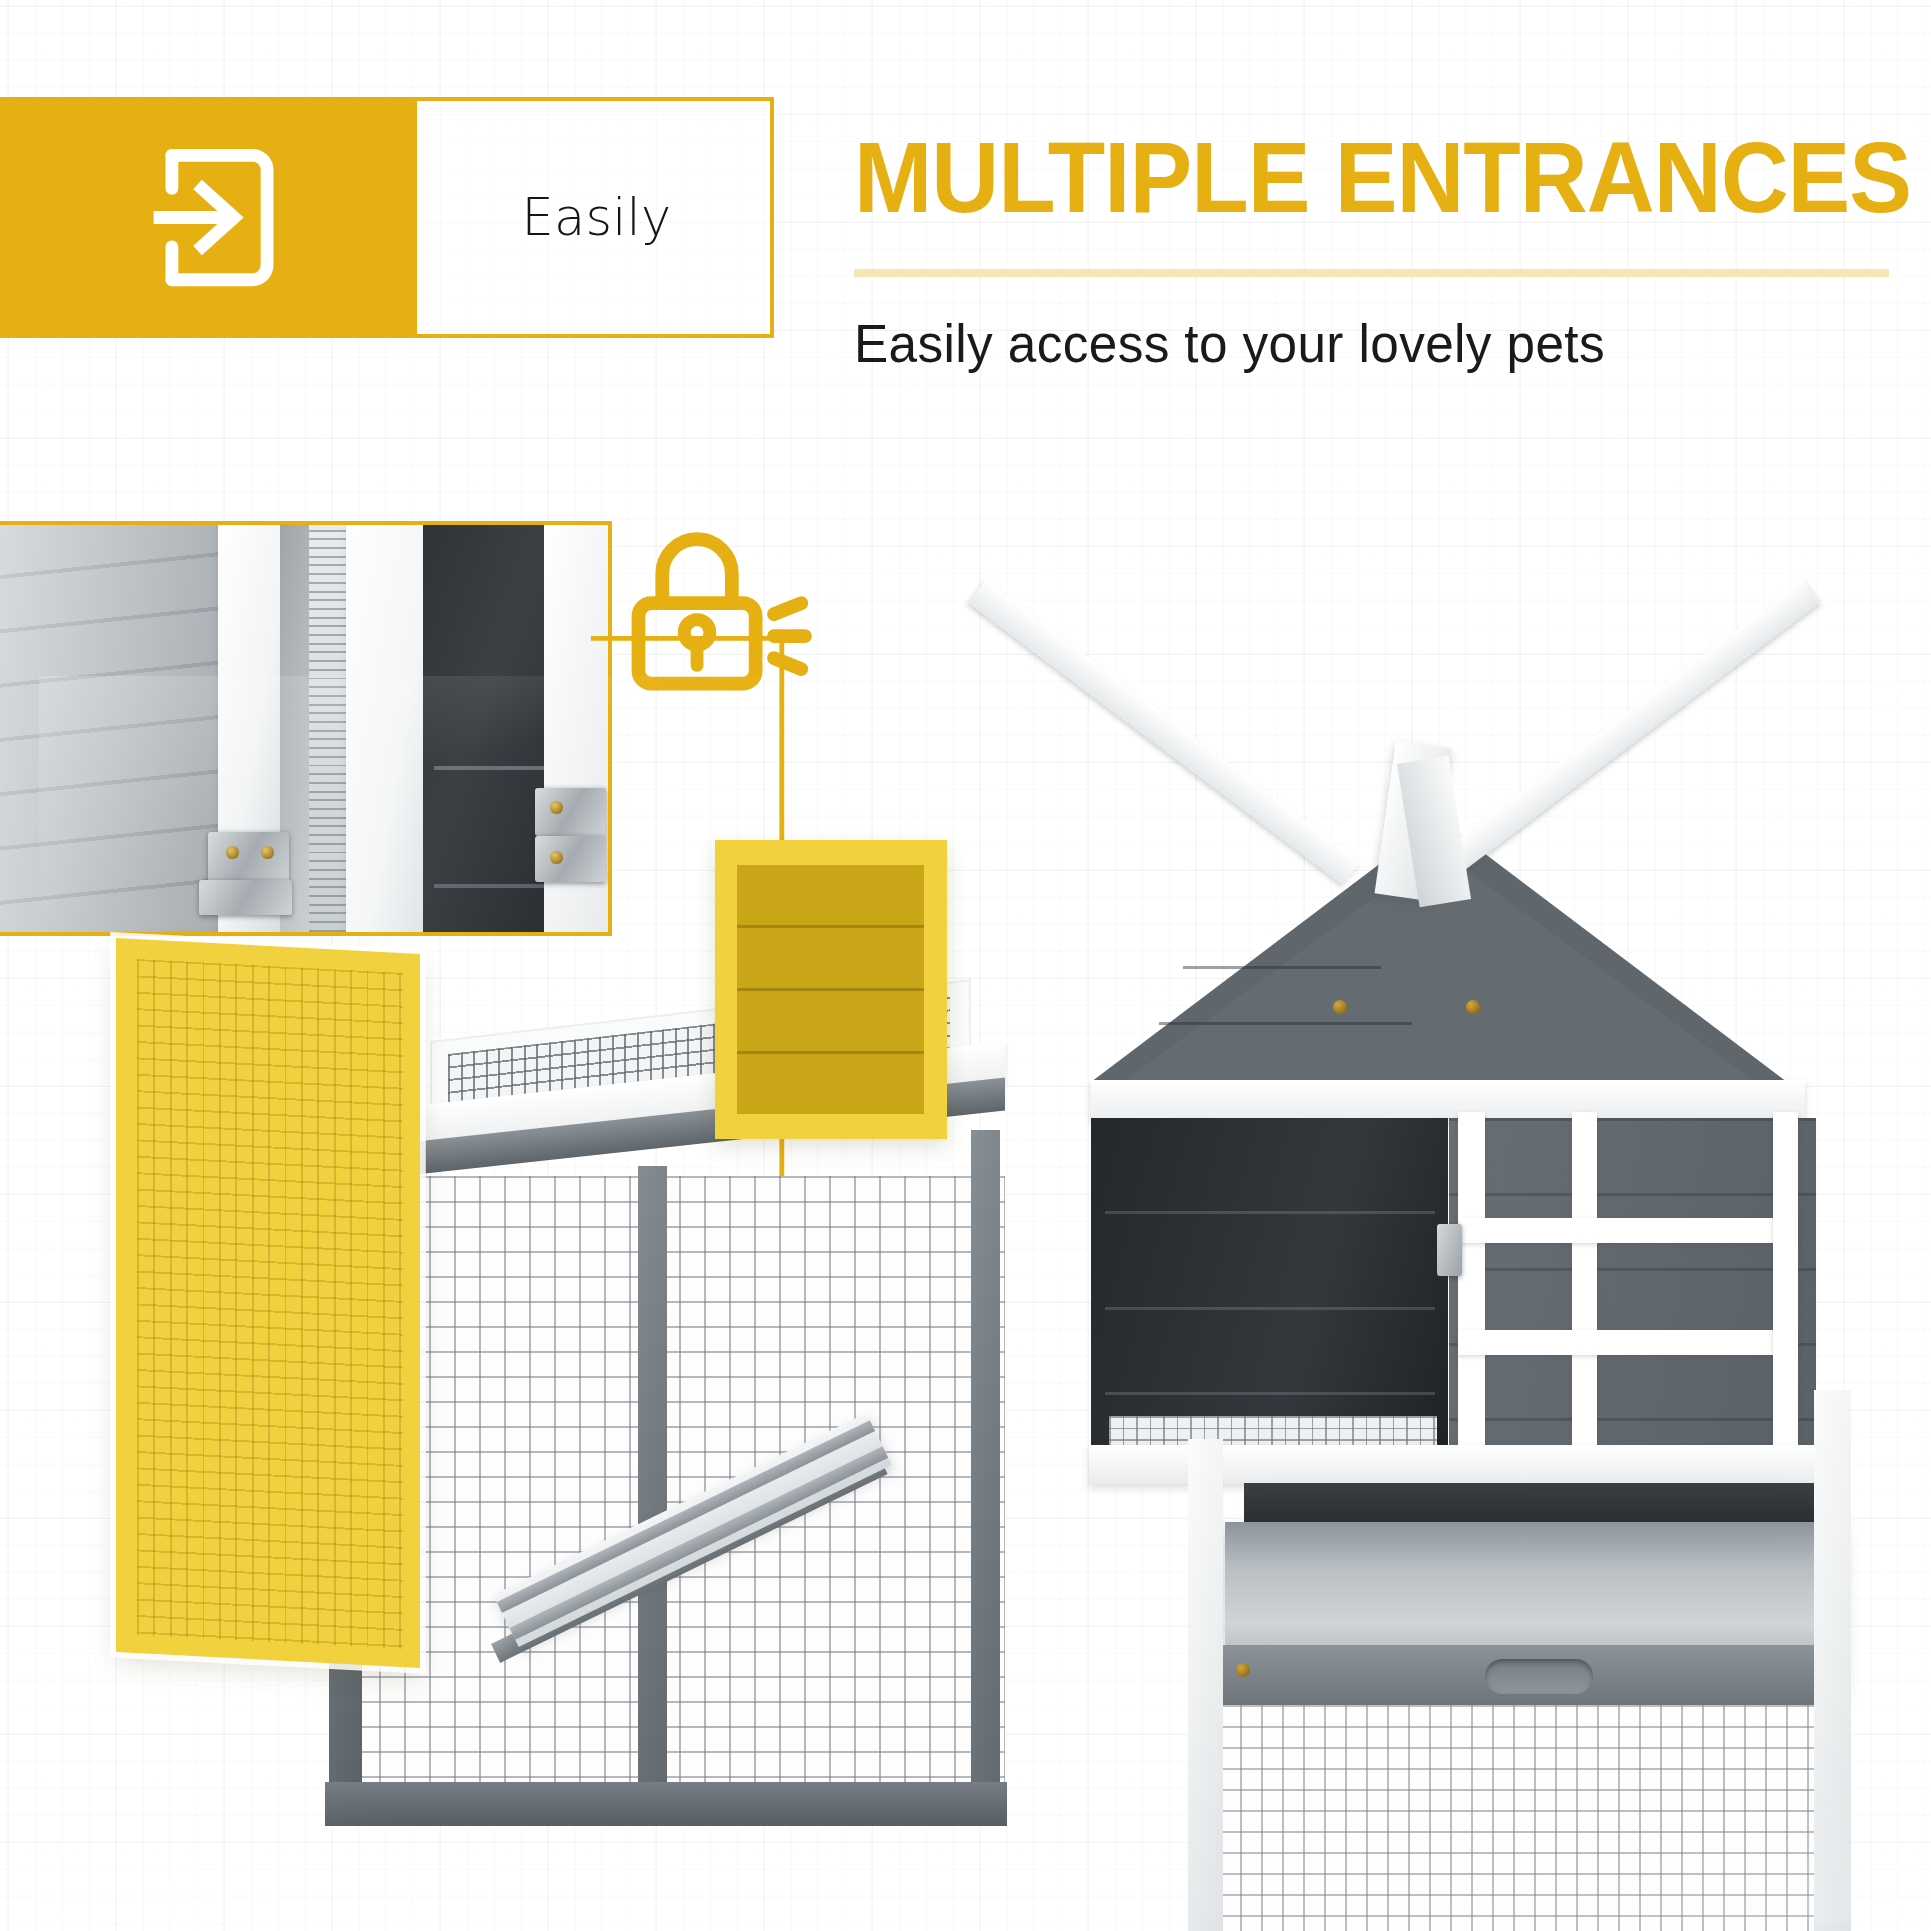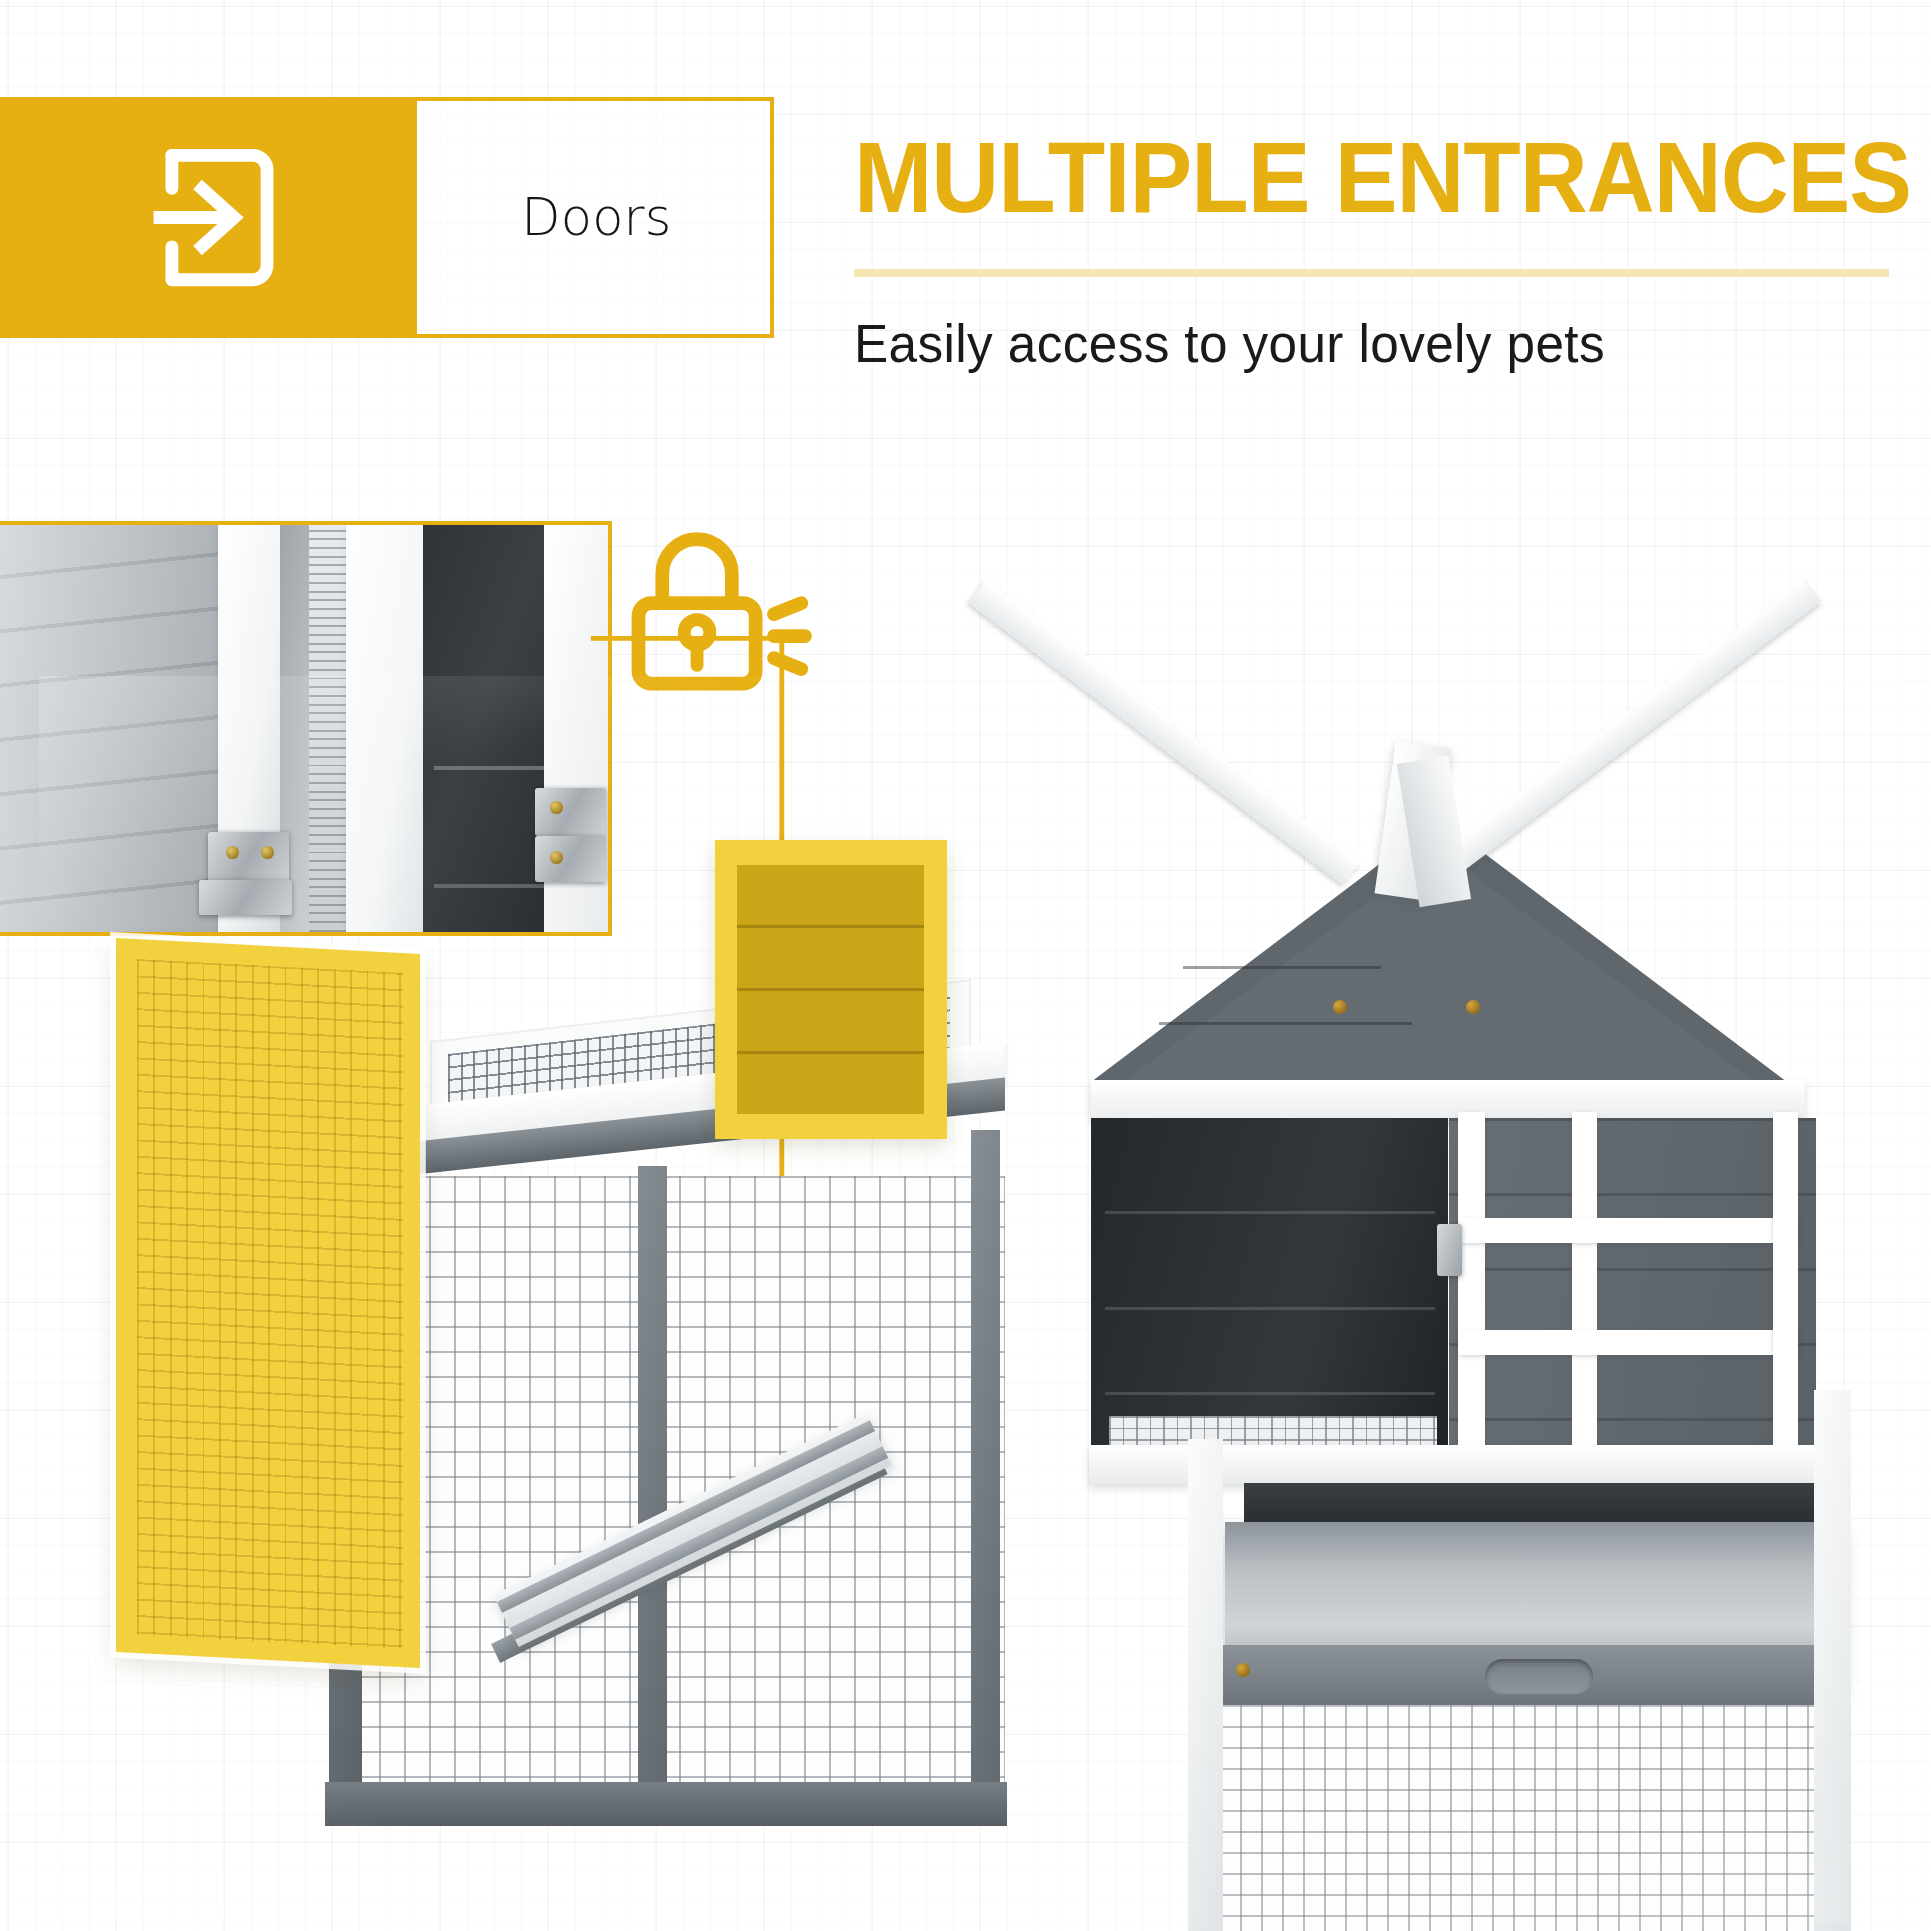--- a/index.html
+++ b/index.html
@@ -378,21 +378,21 @@
     <svg id="exit-door-icon" width="183" height="183" viewBox="0 0 100 100">
       <path d="M30 16 H74 a8 8 0 0 1 8 8 V76 a8 8 0 0 1 -8 8 H30" fill="none" stroke="#ffffff" stroke-width="7" stroke-linecap="round" stroke-linejoin="round"></path>
       <path d="M30 16 V34 M30 84 V66" fill="none" stroke="#ffffff" stroke-width="7" stroke-linecap="round"></path>
       <path d="M20 50 H60" fill="none" stroke="#ffffff" stroke-width="7" stroke-linecap="butt"></path>
       <path d="M44 32 L64 50 L44 68" fill="none" stroke="#ffffff" stroke-width="7" stroke-linejoin="miter" stroke-linecap="butt"></path>
     </svg>
   </div>
 
   <div id="badge-label-panel">
     <div id="badge-label">
-      <div>Doors</div>
+      <div>Easily</div>
     </div>
   </div>
 </div>
 
 <div id="headline-block">
   <div id="headline">MULTIPLE ENTRANCES</div>
   <div id="headline-rule"></div>
   <div id="subheadline">Easily access to your lovely pets</div>
 </div>
 

